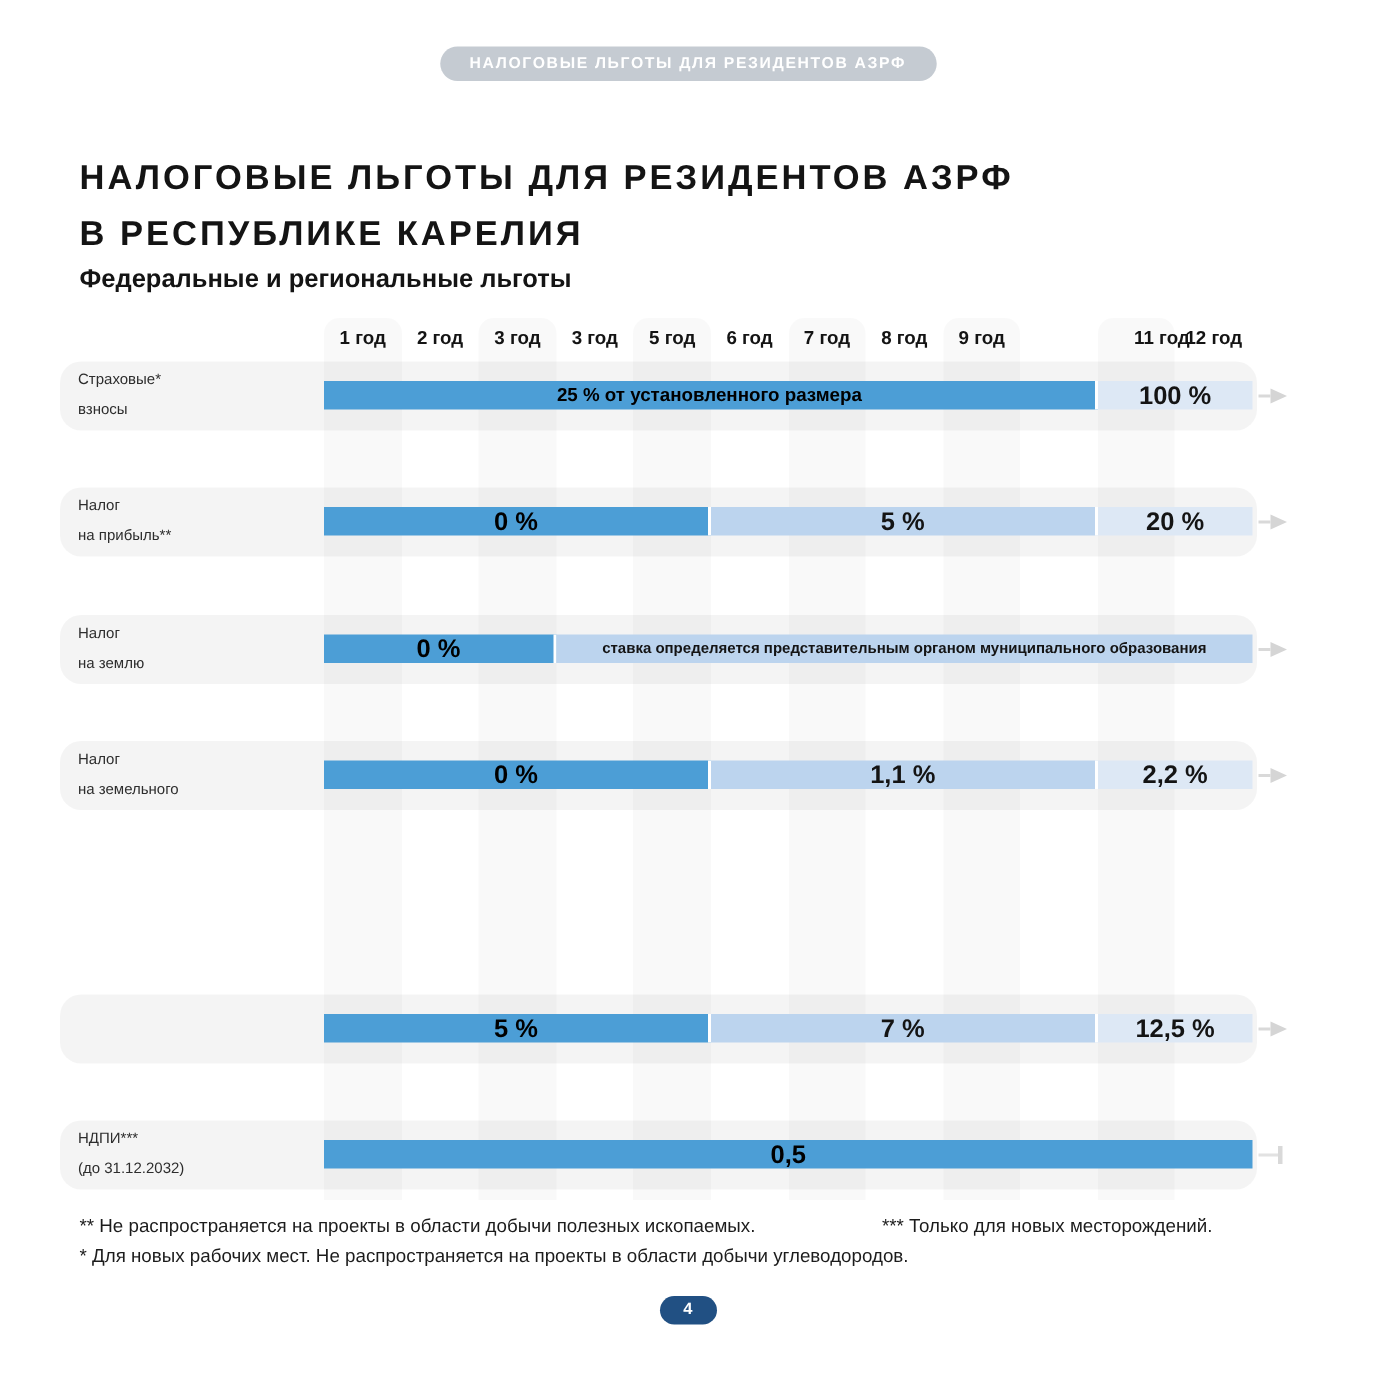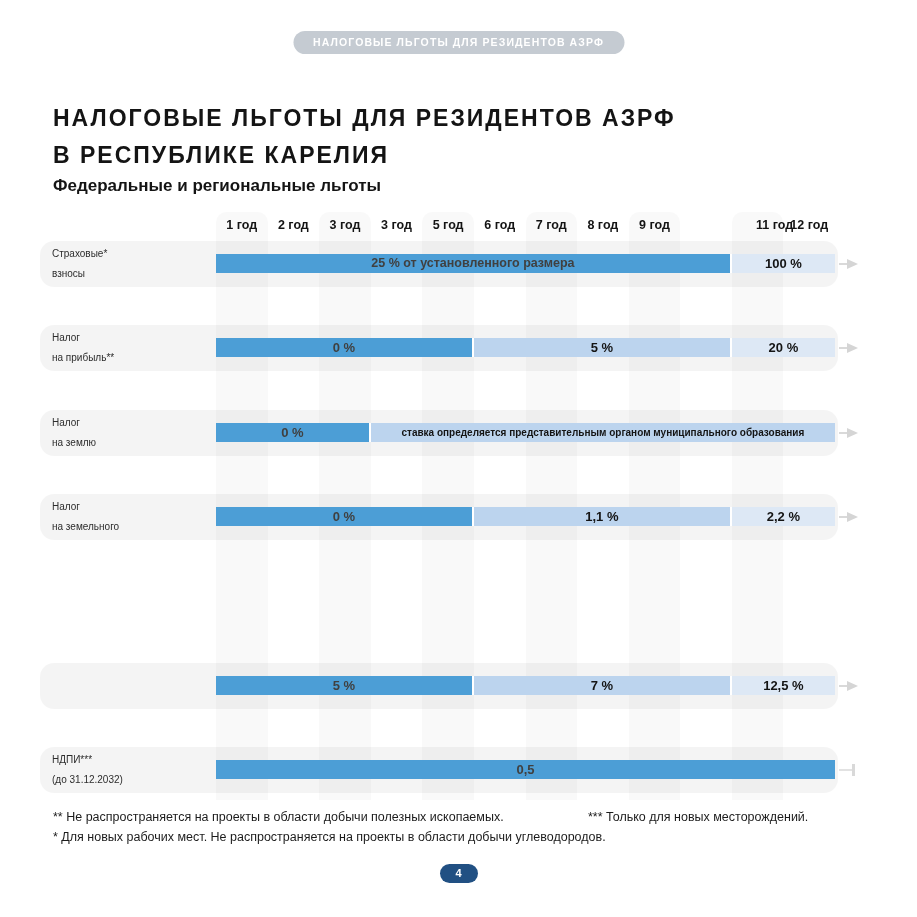--- a/index.html
+++ b/index.html
@@ -24,23 +24,23 @@
   .year-label{position:absolute;top:0;height:26px;line-height:26px;text-align:center;
     font-weight:bold;font-size:12.5px;color:#141414;}
 
   .row{position:absolute;left:0;width:840px;height:46px;}
   .band{position:absolute;left:0;top:0;width:798px;height:46px;background:rgba(0,0,0,0.045);
     border-radius:14px;}
   .row-label{position:absolute;left:12px;top:50%;transform:translateY(-50%);
     font-size:10px;line-height:20px;color:#2d2d2d;white-space:nowrap;}
   .bars{position:absolute;left:176px;top:13px;width:619px;height:19px;}
   .seg{position:absolute;top:0;height:19px;line-height:19px;text-align:center;
-    font-weight:bold;font-size:13px;box-sizing:border-box;white-space:nowrap;overflow:hidden;}
+    font-weight:bold;font-size:17px;box-sizing:border-box;white-space:nowrap;overflow:hidden;}
   .seg-gap{border-right:2px solid #fff;}
-  .seg-primary{background:var(--primary-bar,#4C9ED6);color:#404040;}
+  .seg-primary{background:var(--primary-bar,#4C9ED6);color:#000000;}
   .seg-mid{background:var(--mid-bar,#BCD4EE);color:#141414;}
   .seg-faint{background:var(--faint-bar,#DDE8F5);color:#141414;}
   .seg-med{font-size:12.5px;}
   .seg-long{font-size:10px;}
 
   .terminator{position:absolute;left:799px;top:13px;height:19px;display:flex;
     align-items:center;}
   .arrow-tail{width:8px;height:2px;background:#D9D9D9;}
   .arrow-head{width:0;height:0;border-left:11px solid #D5D5D5;
     border-top:5.5px solid transparent;border-bottom:5.5px solid transparent;}

